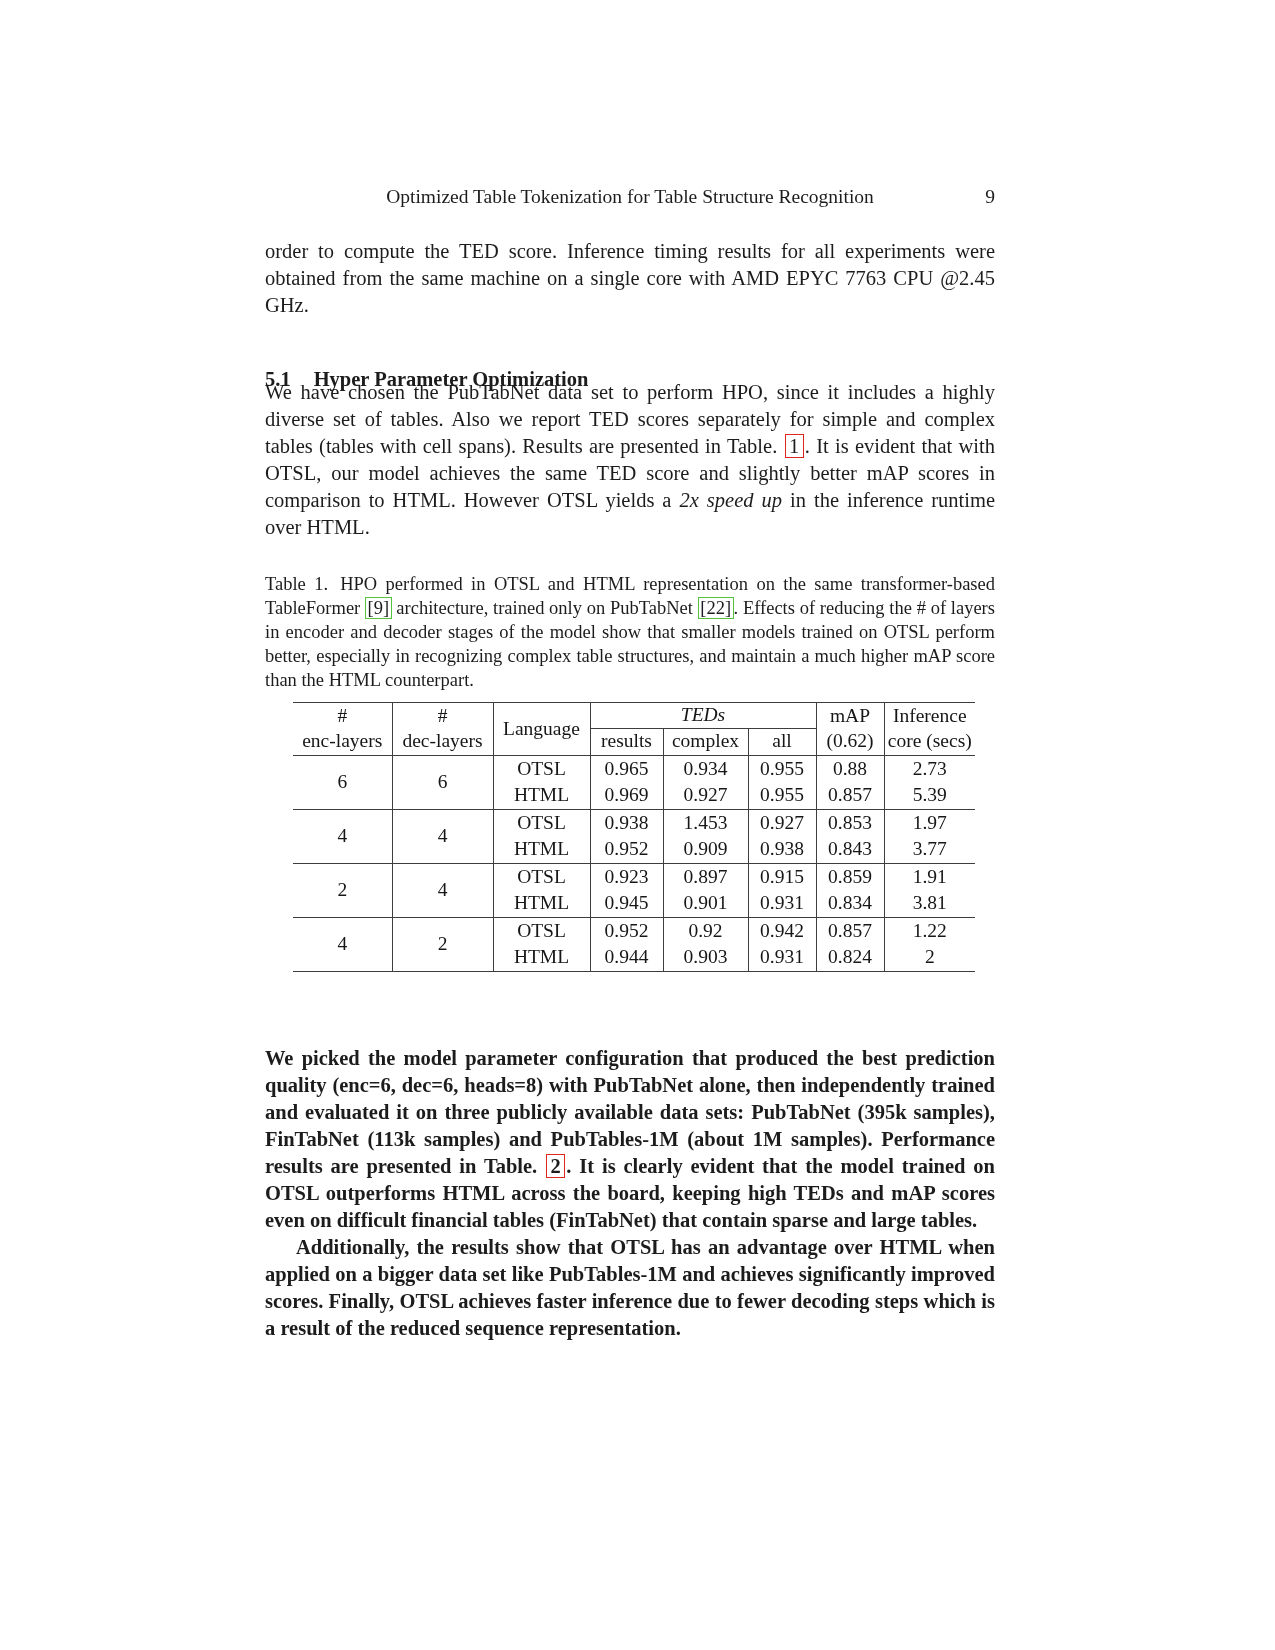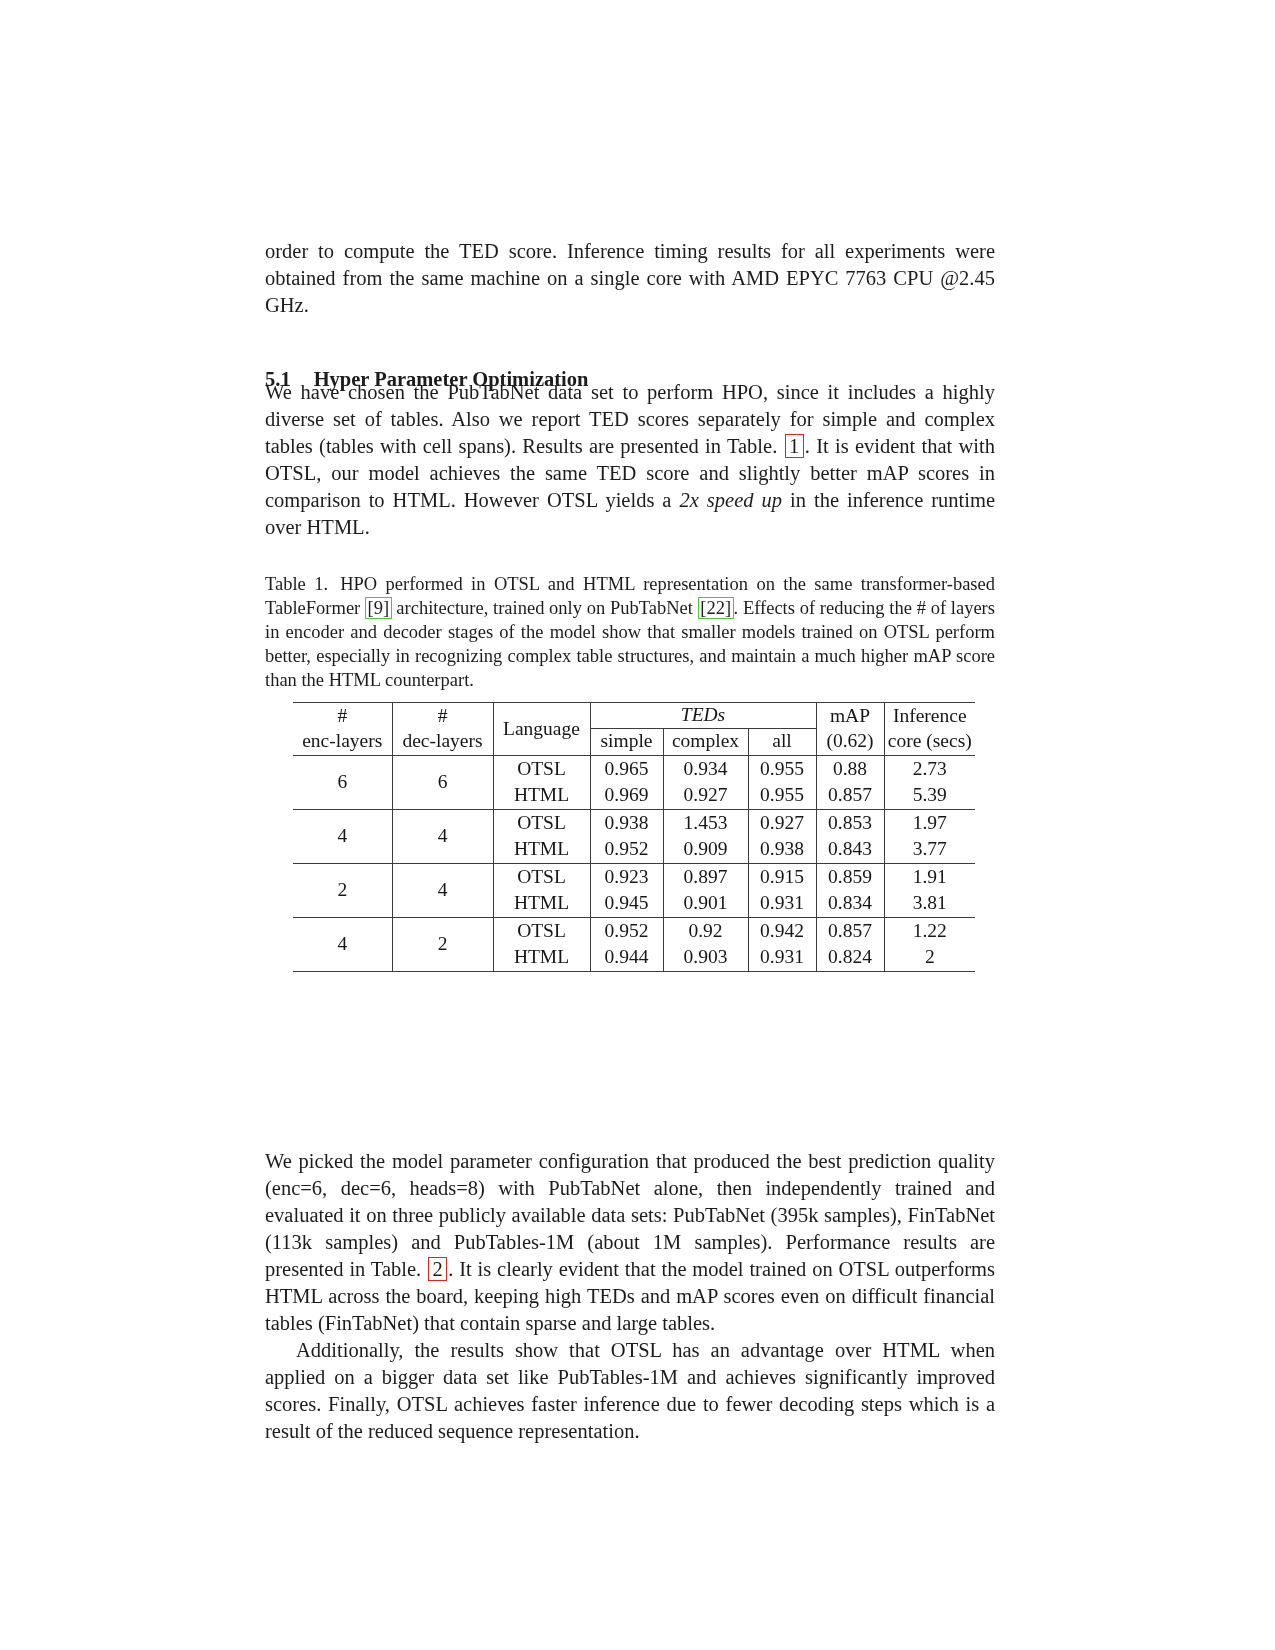--- a/index.html
+++ b/index.html
@@ -11,21 +11,21 @@
 
   
   .running-head { top:186px; font-size:19.5px; text-align:center; }
   .rh-page { position:absolute; right:0; top:0; }
 
   
   .body-par { font-size:20.5px; line-height:27px; text-align:justify; hyphens:none; }
   .indent { text-indent:31px; }
   .pos-intro { top:238px; }
   .pos-p51 { top:379px; }
-  .pos-p52 { top:1148px; }
+  .pos-p52 { top:1045px;font-weight:bold; }
 
   
   .section { top:368px; font-size:20.5px; font-weight:bold; }
   .pos-h52 { top:1054px; }
   .sec-num { margin-right:23px; }
 
   
   .caption { top:572px; font-size:18.5px; line-height:24px; text-align:justify; }
   .caption .seg-bold { margin-right:12px; }
 
@@ -48,20 +48,24 @@
   thead tr:last-child th, thead th[rowspan] { border-bottom:1.7px solid #3d3d3d; }
   tbody td { height:27px; line-height:26px; }
   tbody tr.gtop td { border-top:1.7px solid #3d3d3d; }
   td.b { font-weight:bold; }
 </style>
 </head>
 <body>
 
 <div class="page">
 
+  <header class="abs running-head">
+    <span class="rh-title">Optimized Table Tokenization for Table Structure Recognition</span>
+    <span class="rh-page">9</span>
+  </header>
 
   <p class="abs body-par pos-intro"><span>order to compute the TED score. Inference timing results for all experiments were obtained from the same machine on a single core with AMD EPYC 7763 CPU @2.45 GHz.</span></p>
 
   <h2 class="abs section">
     <span class="sec-num">5.1</span><span>Hyper Parameter Optimization</span>
   </h2>
 
   <p class="abs body-par pos-p51"><span>We have chosen the PubTabNet data set to perform HPO, since it includes a highly diverse set of tables. Also we report TED scores separately for simple and complex tables (tables with cell spans). Results are presented in Table. </span><span class="seg-ref">1</span><span>. It is evident that with OTSL, our model achieves the same TED score and slightly better mAP scores in comparison to HTML. However OTSL yields a </span><span class="seg-italic">2x speed up</span><span> in the inference runtime over HTML.</span></p>
 
   <p class="abs caption cap"><span class="seg-bold">Table 1.</span><span>HPO performed in OTSL and HTML representation on the same transformer-based TableFormer </span><span class="seg-cite">[9]</span><span> architecture, trained only on PubTabNet </span><span class="seg-cite">[22]</span><span>. Effects of reducing the # of layers in encoder and decoder stages of the model show that smaller models trained on OTSL perform better, especially in recognizing complex table structures, and maintain a much higher mAP score than the HTML counterpart.</span></p>
@@ -93,21 +97,21 @@
           <th rowspan="2" class="bl">
             <div>mAP</div>
             <div>(0.62)</div>
           </th>
           <th rowspan="2" class="bl">
             <div>Inference</div>
             <div>core (secs)</div>
           </th>
         </tr>
         <tr>
-          <th class="bl sub">simple</th>
+          <th class="bl sub">results</th>
           <th class="bl sub">complex</th>
           <th class="bl sub">all</th>
         </tr>
       </thead>
       <tbody>
           <tr class="gtop">
             <td class="" rowspan="2">6</td>
             <td class="bl" rowspan="2">6</td>
             <td class="bl">OTSL</td>
             <td class="bl">0.965</td>

